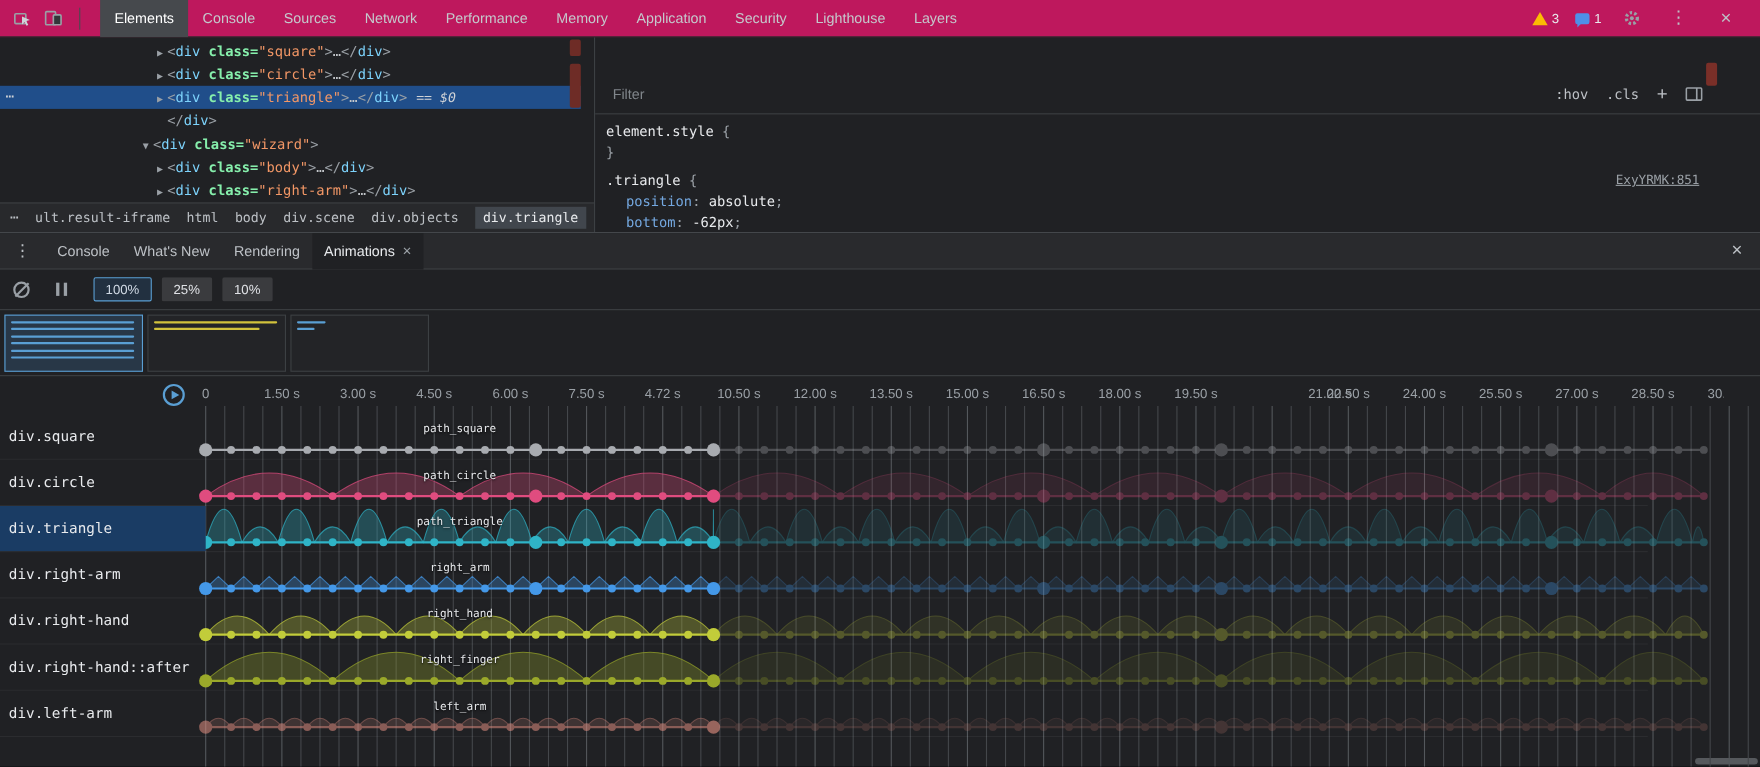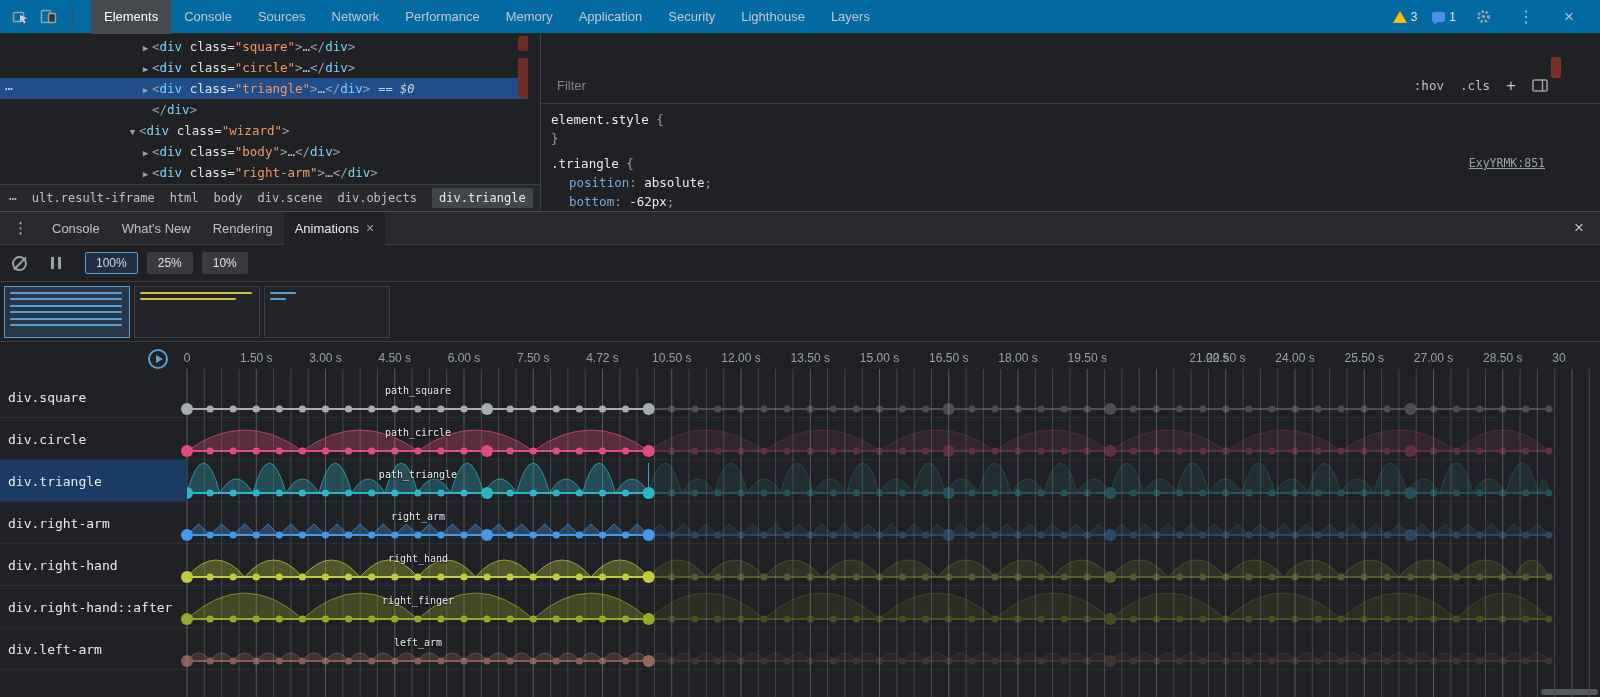--- a/index.html
+++ b/index.html
@@ -3,21 +3,21 @@
 <meta charset="utf-8">
 <style>
   *{margin:0;padding:0;box-sizing:border-box;}
   html,body{background:#000;}
   #root{position:relative;width:1600px;height:697px;background:#202124;overflow:hidden;
         font-family:"Liberation Sans",sans-serif;color:#e8eaed;font-size:13px;}
   .mono{font-family:"DejaVu Sans Mono",monospace;}
   .glyph{color:#bdc1c6;}
 
   
-  #toolbar{position:absolute;top:0;left:0;width:1600px;height:34px;background:#0369a1;
+  #toolbar{position:absolute;top:0;left:0;width:1600px;height:34px;background:#be185d;
            display:flex;align-items:center;padding-left:8px;border-bottom:1px solid #28292c;}
   .tb-icon{width:24px;height:24px;display:flex;align-items:center;justify-content:center;margin-right:4px;flex:none;}
   .tb-sep{width:1px;height:20px;background:#494c50;margin:0 8px;flex:none;}
   #tool-tabs{display:flex;height:34px;margin-left:10px;}
   .tool-tab{height:34px;display:flex;align-items:center;padding:0 13px;color:#c5c8cc;white-space:nowrap;cursor:default;}
   .tool-tab.selected{background:#46494d;color:#fff;}
   #toolbar-right{margin-left:auto;display:flex;align-items:center;gap:15px;padding-right:15px;}
   .status{display:flex;align-items:center;gap:4px;font-size:12px;}
   .warn-tri{width:0;height:0;border-left:7px solid transparent;border-right:7px solid transparent;border-bottom:12px solid #fbbc04;display:inline-block;}
   .bubble{width:13px;height:10px;background:#4e8fe8;border-radius:2px;display:inline-block;position:relative;}
@@ -26,21 +26,21 @@
   .x-glyph{font-size:17px;line-height:1;}
 
   
   #elements-panel{position:absolute;top:34px;left:0;width:540px;height:177px;background:#202124;overflow:hidden;}
   #dom-tree{position:absolute;top:2px;left:0;right:12px;}
   .tree-line{position:relative;height:21px;line-height:21px;font-family:"DejaVu Sans Mono",monospace;
              font-size:12.5px;white-space:nowrap;}
   .tree-line.selected{background:#204e8a;}
   .tree-more{position:absolute;left:5px;top:0;font-size:13px;color:#d0d3d7;}
   .tree-arrow{display:inline-block;width:13px;text-align:center;color:#9aa0a6;font-size:9px;}
-  .tk-p{color:#9aa0a6;} .tk-t{color:#7dd3fc;} .tk-a{color:#e5e5e5;} .tk-v{color:#f29766;} .tk-e{color:#c5c8cc;}
+  .tk-p{color:#9aa0a6;} .tk-t{color:#7dd3fc;} .tk-a{color:#86efac;font-weight:bold;} .tk-v{color:#f29766;} .tk-e{color:#c5c8cc;}
   .tree-note{color:#d0d3d7;font-style:italic;margin-left:8px;font-size:12px;}
   .scroll-mark{position:absolute;right:12px;width:10px;background:#6e2c26;border-radius:2px;}
   .m1{top:2px;height:15px;} .m2{top:24px;height:40px;}
   #breadcrumb{position:absolute;left:0;right:0;bottom:0;height:27px;background:#28292c;border-top:1px solid #3c4043;
               display:flex;align-items:center;gap:15px;padding-left:9px;font-family:"DejaVu Sans Mono",monospace;font-size:12px;}
   .crumb-more{font-size:13px;}
   .crumb{color:#bdc1c6;white-space:nowrap;}
   .crumb.selected{background:#41464d;color:#e8eaed;padding:3px 7px;}
 
   

